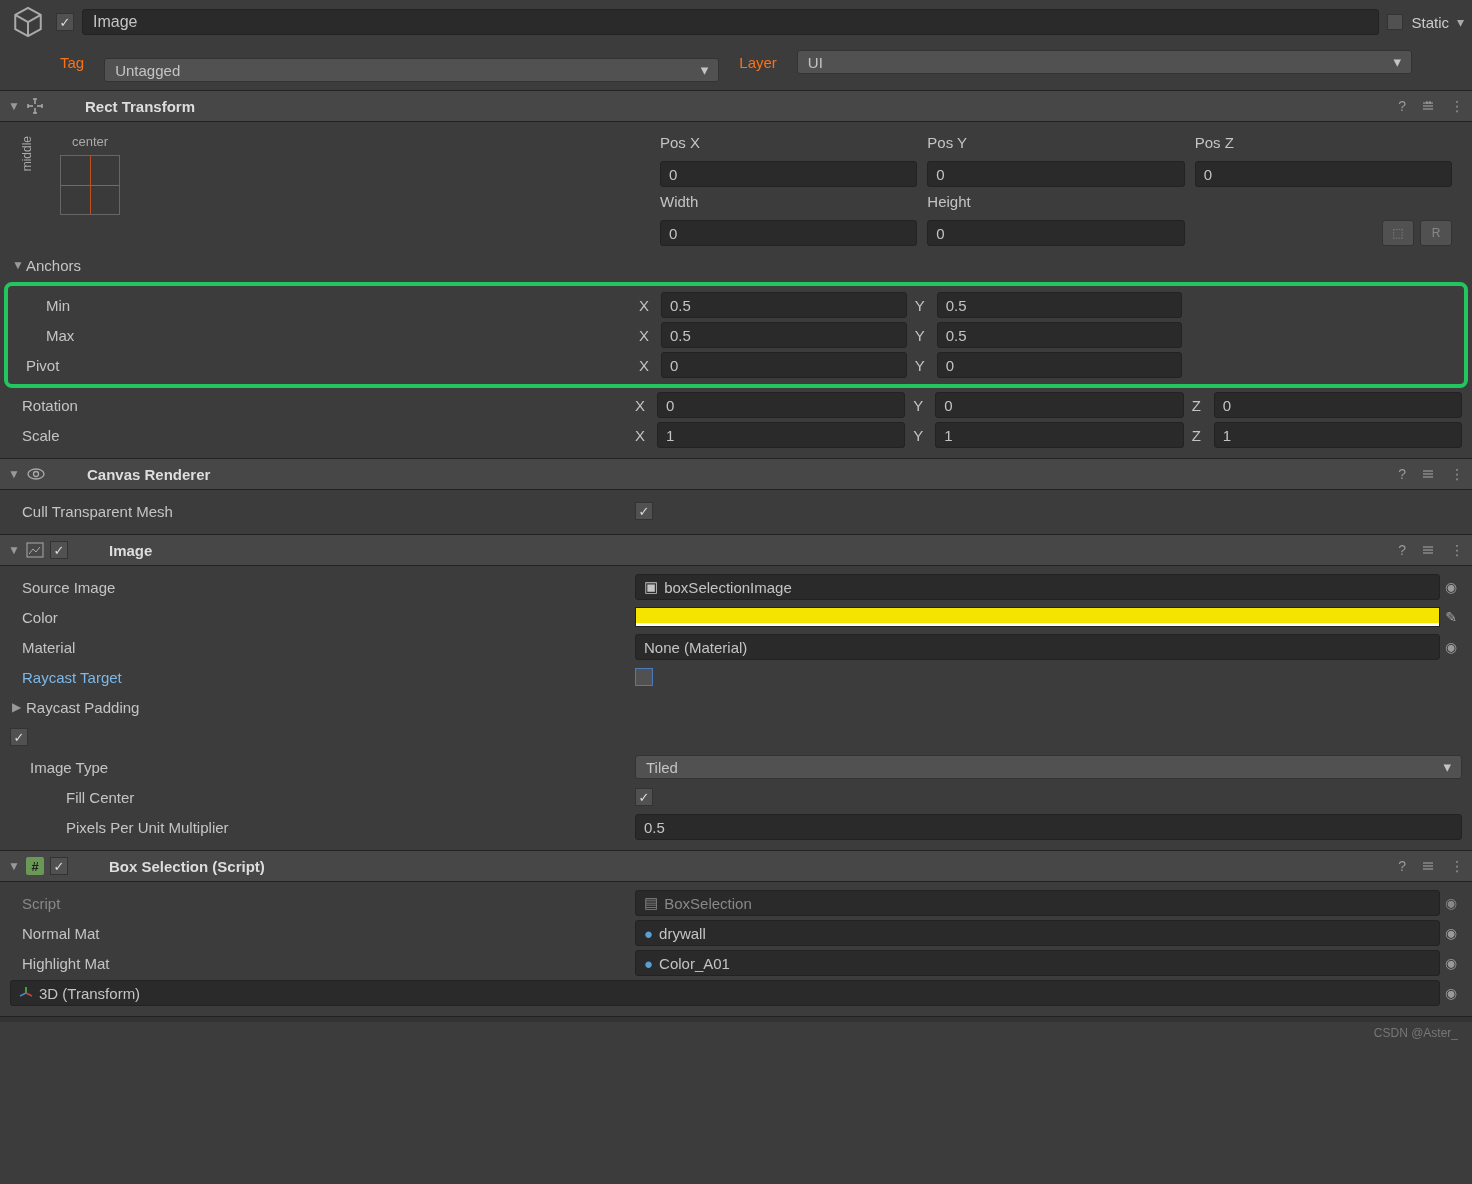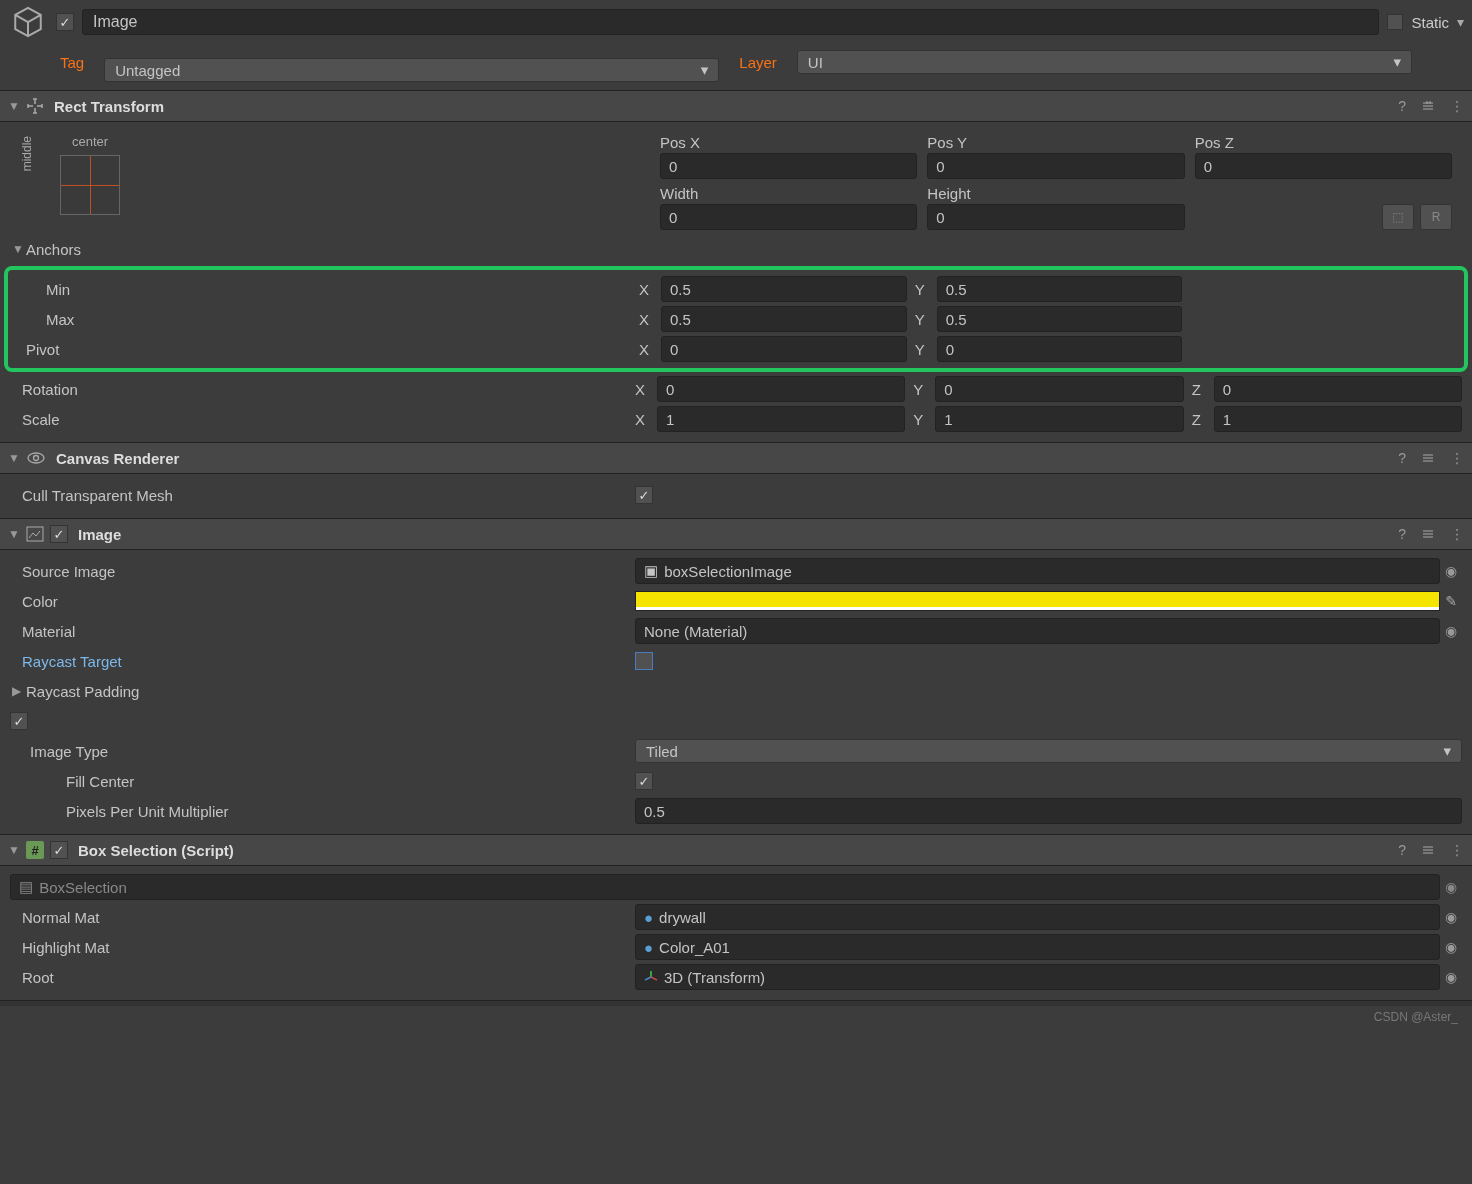--- a/index.html
+++ b/index.html
@@ -14,42 +14,42 @@
 
 .subheader { display: flex; gap: 20px; padding: 0 60px 8px; align-items: center; }
 .subheader .lbl { color: #f97316; font-size: 15px; }
 .dropdown { background: #515151; border: 1px solid #333; border-radius: 3px; padding: 3px 10px; color: #c4c4c4; display: flex; justify-content: space-between; align-items: center; font-size: 15px; height: 24px; }
 .dropdown.tag { width: 640px; margin-top: 16px; }
 .dropdown.layer { width: 640px; gap: 37px; }
 
 
 .comp-header { background: #474747; border-top: 1px solid #222; border-bottom: 1px solid #222; display: flex; align-items: center; padding: 3px 8px; height: 32px; gap: 6px; }
 .foldout { width: 12px; color: #999; font-size: 12px; }
-.comp-title { flex: 1; font-weight: bold; color: #ddd; font-size: 15px; padding-left: 4px; }
+.comp-title { flex: 1; font-weight: bold; color: #ddd; font-size: 15px; padding-left: 4px; margin-left: 31px; }
 .comp-icons { display: flex; gap: 14px; align-items: center; color: #999; }
 .comp-icons > * { cursor: pointer; }
 
 
 .section { padding: 6px 10px 8px 10px; background: #3c3c3c; }
 .row { display: flex; align-items: center; min-height: 30px; padding: 1px 0; }
 .lbl-col { width: 625px; color: #c4c4c4; padding-left: 12px; font-size: 15px; }
 .lbl-col.indent1 { padding-left: 32px; }
 .lbl-col.indent2 { padding-left: 56px; }
 .field-col { flex: 1; display: flex; gap: 8px; align-items: center; }
 
 
 .rect-top { display: flex; padding: 6px 10px 4px; }
 .anchor-preset { width: 100px; text-align: center; font-size: 13px; color: #aaa; }
 .anchor-box { width: 60px; height: 60px; border: 1px solid #666; margin: 6px auto 0; position: relative; background: #3a3a3a; }
 .anchor-box::before, .anchor-box::after { content: ''; position: absolute; background: #c05020; }
 .anchor-box::before { left: 50%; top: 0; bottom: 0; width: 1px; }
 .anchor-box::after { top: 50%; left: 0; right: 0; height: 1px; }
 .vtext { writing-mode: vertical-rl; transform: rotate(180deg); font-size: 12px; color:#aaa; float:left; padding:2px 0; }
 .posgrid { flex: 1; display: grid; grid-template-columns: 1fr 1fr 1fr; gap: 6px 10px; padding-left: 520px; }
-.pos-cell { display: flex; flex-direction: column; gap: 2px; }
+.pos-cell { display: flex; flex-direction: column; gap: 10px; }
 .pos-lbl { font-size: 15px; color: #c4c4c4; }
 .txt-input { background: #2a2a2a; border: 1px solid #222; border-radius: 3px; padding: 3px 8px; color: #c4c4c4; font-size: 15px; height: 26px; width: 100%; }
 .btn-box { width:32px; height:26px; background:#515151; border:1px solid #333; border-radius:3px; display:flex; align-items:center; justify-content:center; color:#888; font-size:12px; }
 
 
 .xyz-field { display:flex; align-items:center; gap:6px; flex:1; }
 .xyz-lbl { color:#c4c4c4; font-size:15px; width:16px; }
 .xyz-input { flex:1; }
 
 .redbox { border: 4px solid #22c55e; border-radius: 8px; padding: 4px 6px; margin: 2px -6px; }
@@ -369,20 +369,21 @@
     <span>
         <svg width="16" height="16">
           <path stroke="#aaa" fill="none" d="M3 5h10M3 8h10M3 11h10"></path>
         </svg>
       </span>
     <span>⋮</span>
   </div>
 </div>
 <div class="section">
   <div class="row">
+    <div class="lbl-col grey">Script</div>
     <div class="obj-field grey">
       <span>▤</span>
       <span>BoxSelection</span>
     </div>
     <span class="obj-target grey">◉</span>
   </div>
   <div class="row">
     <div class="lbl-col">Normal Mat</div>
     <div class="obj-field">
       <span style="color:#5a9fd4">●</span>
@@ -392,21 +393,20 @@
   </div>
   <div class="row">
     <div class="lbl-col">Highlight Mat</div>
     <div class="obj-field">
       <span style="color:#5a9fd4">●</span>
       <span>Color_A01</span>
     </div>
     <span class="obj-target">◉</span>
   </div>
   <div class="row">
-    <div class="lbl-col">Root</div>
     <div class="obj-field">
       <span>
           <svg width="14" height="14">
             <path d="M7 7 L7 1" stroke="#4c4" stroke-width="1.5"></path>
             <path d="M7 7 L13 10" stroke="#c44" stroke-width="1.5"></path>
             <path d="M7 7 L1 10" stroke="#48c" stroke-width="1.5"></path>
           </svg>
         </span>
       <span>3D (Transform)</span>
     </div>

